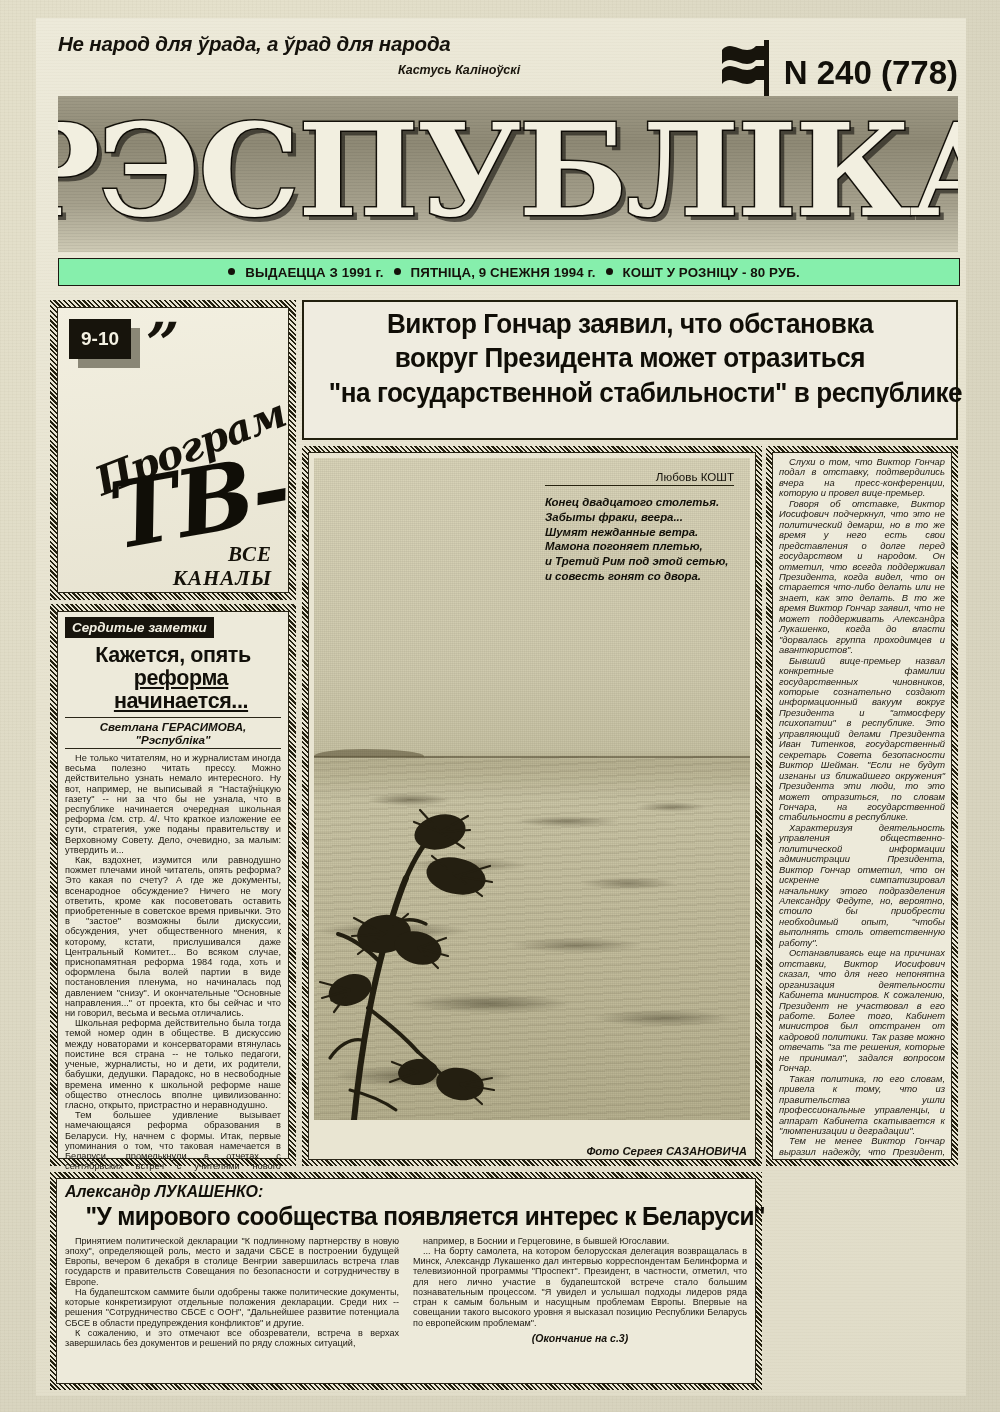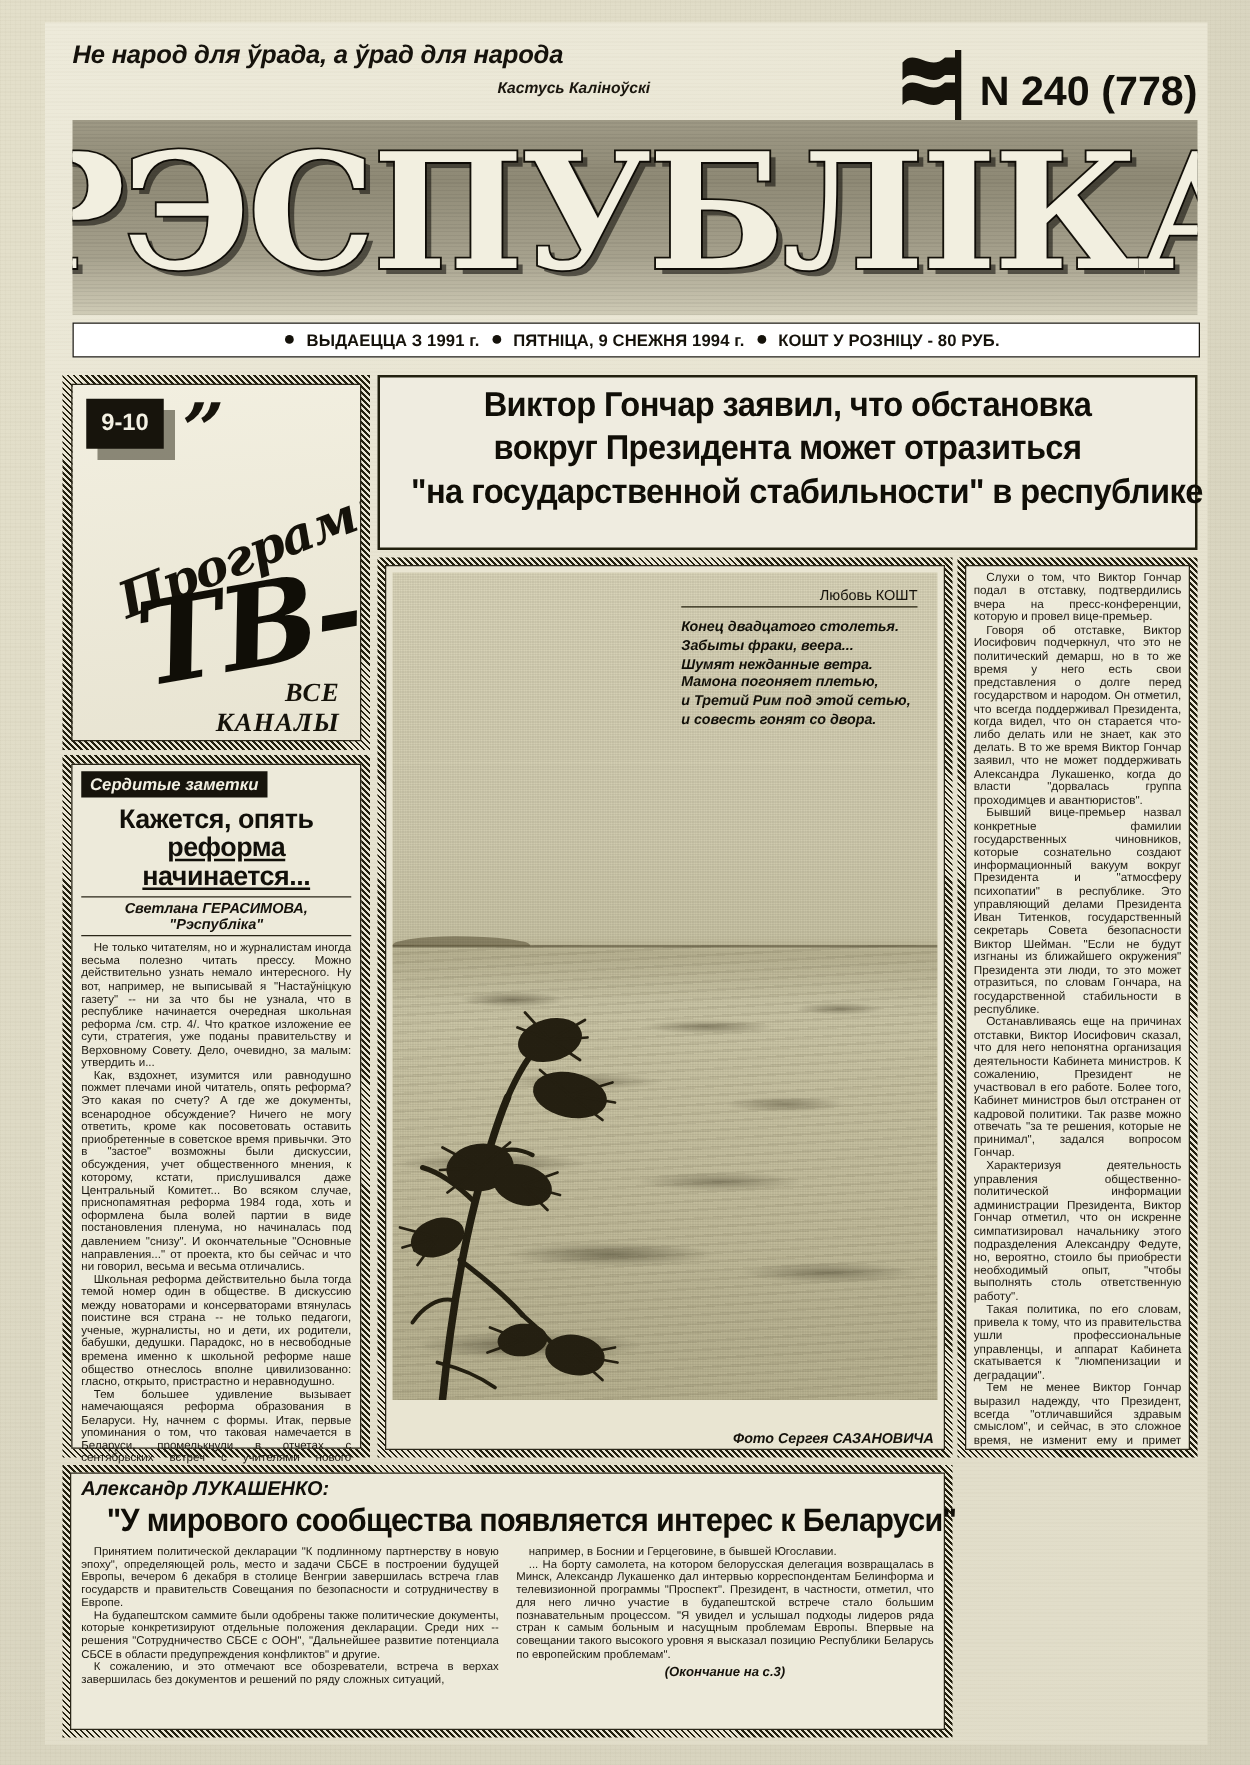--- a/index.html
+++ b/index.html
@@ -61,21 +61,21 @@
     -webkit-text-stroke:3px #14110a;
     paint-order:stroke fill;
     text-shadow:5px 5px 0 rgba(10,8,4,.55);
     white-space:nowrap;
     z-index:2;
   }
 
   
   .infobar{
     position:absolute;left:58px;top:258px;width:900px;height:26px;
-    border:1.6px solid #1d1a12;background:#ffffff;
+    border:1.6px solid #1d1a12;background:#86efac;
     display:flex;align-items:center;justify-content:center;gap:0px;
     font-weight:bold;font-size:13.3px;color:#15120b;letter-spacing:.1px;
   }
   .infobar span.dot{display:inline-block;width:7px;height:7px;border-radius:50%;background:#14110a;margin:0 10px 1px 10px;}
 
   
   .hatch{
     background:
       repeating-linear-gradient(45deg,#23200f 0 1.6px, #e9e5d3 1.6px 3.4px);
   }
@@ -249,21 +249,21 @@
   
   .newscol{
     position:absolute;left:766px;top:446px;width:192px;height:720px;
     padding:6px;box-sizing:border-box;
   }
   .newscol-inner{
     width:100%;height:100%;box-sizing:border-box;
     border:1.4px solid #2a2618;background:#edeada;
     padding:4px 6px 4px 6px;overflow:hidden;
   }
-  .newscol .body-txt{font-size:9.4px;line-height:10.45px;}
+  .newscol .body-txt{font-size:9.4px;line-height:10.45px;font-style:italic;}
 
   
   .bottombox{
     position:absolute;left:50px;top:1172px;width:712px;height:218px;
     padding:6px;box-sizing:border-box;
   }
   .bottombox-inner{
     width:100%;height:100%;box-sizing:border-box;
     border:1.5px solid #2a2618;background:#edeada;
     padding:4px 8px 4px 8px;position:relative;
@@ -410,22 +410,22 @@
     <div class="photo-credit">Фото Сергея САЗАНОВИЧА</div>
   </div>
 </div>
 
 <div class="newscol hatch">
   <div class="newscol-inner">
     <div class="body-txt">
       <p>Слухи о том, что Виктор Гончар подал в отставку, подтвердились вчера на пресс-конференции, которую и провел вице-премьер.</p>
       <p>Говоря об отставке, Виктор Иосифович подчеркнул, что это не политический демарш, но в то же время у него есть свои представления о долге перед государством и народом. Он отметил, что всегда поддерживал Президента, когда видел, что он старается что-либо делать или не знает, как это делать. В то же время Виктор Гончар заявил, что не может поддерживать Александра Лукашенко, когда до власти "дорвалась группа проходимцев и авантюристов".</p>
       <p>Бывший вице-премьер назвал конкретные фамилии государственных чиновников, которые сознательно создают информационный вакуум вокруг Президента и "атмосферу психопатии" в республике. Это управляющий делами Президента Иван Титенков, государственный секретарь Совета безопасности Виктор Шейман. "Если не будут изгнаны из ближайшего окружения" Президента эти люди, то это может отразиться, по словам Гончара, на государственной стабильности в республике.</p>
+      <p>Характеризуя деятельность управления общественно-политической информации администрации Президента, Виктор Гончар отметил, что он искренне симпатизировал начальнику этого подразделения Александру Федуте, но, вероятно, стоило бы приобрести необходимый опыт, "чтобы выполнять столь ответственную работу".</p>
       <p>Останавливаясь еще на причинах отставки, Виктор Иосифович сказал, что для него непонятна организация деятельности Кабинета министров. К сожалению, Президент не участвовал в его работе. Более того, Кабинет министров был отстранен от кадровой политики. Так разве можно отвечать "за те решения, которые не принимал", задался вопросом Гончар.</p>
-      <p>Характеризуя деятельность управления общественно-политической информации администрации Президента, Виктор Гончар отметил, что он искренне симпатизировал начальнику этого подразделения Александру Федуте, но, вероятно, стоило бы приобрести необходимый опыт, "чтобы выполнять столь ответственную работу".</p>
       <p>Такая политика, по его словам, привела к тому, что из правительства ушли профессиональные управленцы, и аппарат Кабинета скатывается к "люмпенизации и деградации".</p>
       <p>Тем не менее Виктор Гончар выразил надежду, что Президент, всегда "отличавшийся здравым смыслом", и сейчас, в это сложное время, не изменит ему и примет правильное решение.</p>
 
     </div>
 
   </div>
 </div>
 
 <div class="bottombox hatch">
   <div class="bottombox-inner">

